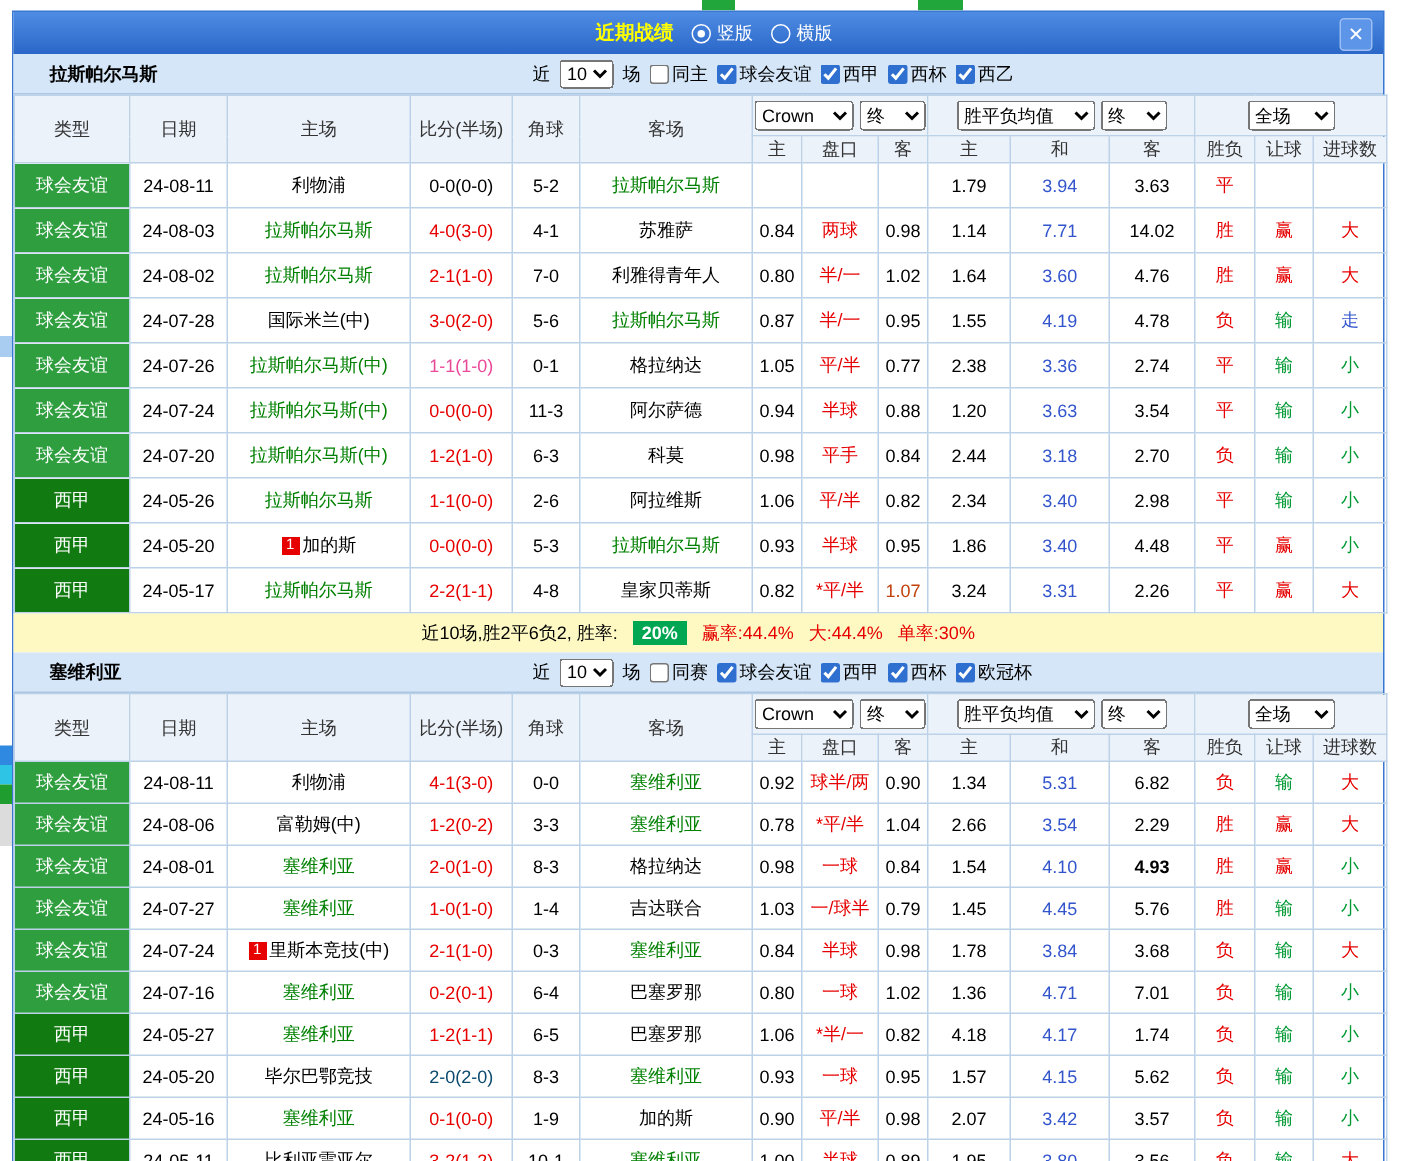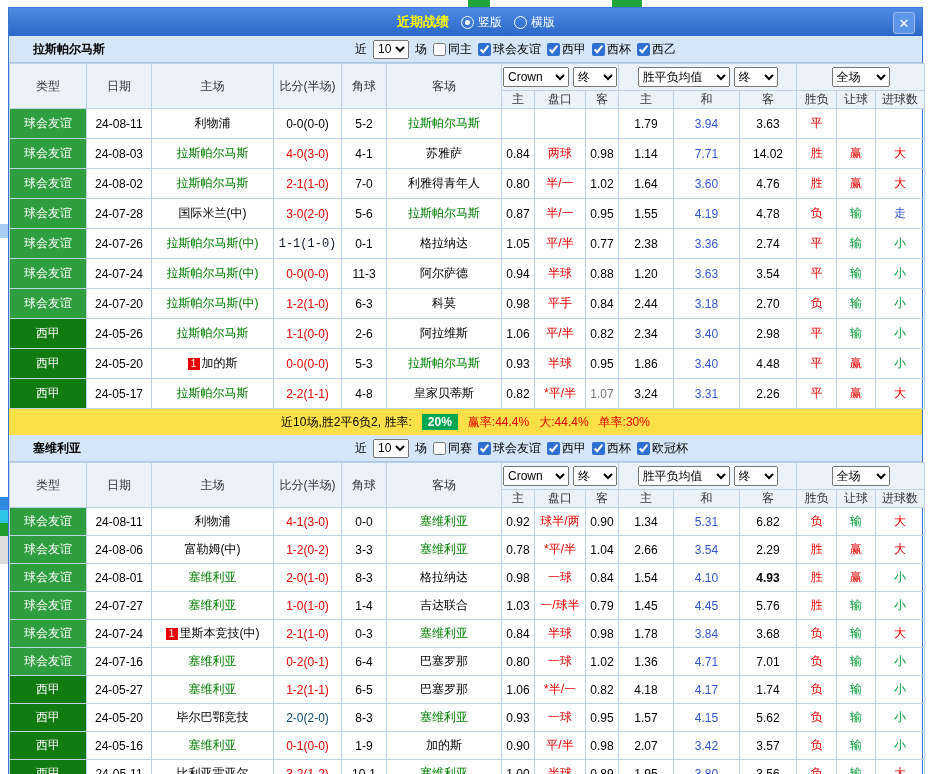--- a/index.html
+++ b/index.html
@@ -36,21 +36,21 @@
   .match tr.h1 th{height:26px}
   .match tr.h2 th{height:16px}
   .sel-wrap{display:flex;justify-content:center;gap:4px;align-items:center}
   .match select{font-size:12px;height:20px}
   .sel-lg{width:66px}.sel-sm{width:44px}.sel-md{width:92px}.sel-scope{width:58px}
   tbody[data-section="0"] td{height:29px}
   tbody[data-section="1"] td{height:27px}
   .badge{display:inline-block;background:#e60000;color:#fff;width:12px;height:12px;
          line-height:12px;font-size:10px;margin-right:2px;vertical-align:middle;text-align:center}
   
-  .summary{height:26px;display:flex;align-items:center;justify-content:center;gap:10px;background:#fde047}
+  .summary{height:26px;display:flex;align-items:center;justify-content:center;gap:10px;background:#fef9c3}
   .chip{color:#fff;padding:1px 6px;font-weight:bold}
   .stat{white-space:nowrap}
 </style>
 </head>
 <body>
 
 <div class="top-frag" style="left:468px;width:22px"></div>
 <div class="top-frag" style="left:612px;width:30px"></div>
 <div class="left-frag" style="top:224px;height:14px;background:#a8cdf0"></div>
 <div class="left-frag" style="top:497px;height:13px;background:#2f89e0"></div>
@@ -226,21 +226,21 @@
           <td style="color: rgb(51, 85, 204);">4.19</td>
           <td style="color: rgb(0, 0, 0);">4.78</td>
           <td style="color: rgb(230, 0, 0);">负</td>
           <td style="color: rgb(0, 153, 51);">输</td>
           <td style="color: rgb(51, 85, 204);">走</td>
         </tr>
         <tr>
           <td style="background: rgb(46, 158, 63); color: rgb(255, 255, 255);">球会友谊</td>
           <td style="color: rgb(0, 0, 0);">24-07-26</td>
           <td style="color: rgb(0, 128, 0);">拉斯帕尔马斯(中)</td>
-          <td style="color: #0f172a; font-family: Liberation Mono, monospace;">1-1(1-0)</td>
+          <td style="color: #ec4899;">1-1(1-0)</td>
           <td style="color: rgb(0, 0, 0);">0-1</td>
           <td style="color: rgb(0, 0, 0);">格拉纳达</td>
           <td style="color: rgb(0, 0, 0);">1.05</td>
           <td style="color: rgb(230, 0, 0);">平/半</td>
           <td style="color: rgb(0, 0, 0);">0.77</td>
           <td style="color: rgb(0, 0, 0);">2.38</td>
           <td style="color: rgb(51, 85, 204);">3.36</td>
           <td style="color: rgb(0, 0, 0);">2.74</td>
           <td style="color: rgb(230, 0, 0);">平</td>
           <td style="color: rgb(0, 153, 51);">输</td>
@@ -316,21 +316,21 @@
         </tr>
         <tr>
           <td style="background: rgb(17, 122, 17); color: rgb(255, 255, 255);">西甲</td>
           <td style="color: rgb(0, 0, 0);">24-05-17</td>
           <td style="color: rgb(0, 128, 0);">拉斯帕尔马斯</td>
           <td style="color: rgb(230, 0, 0);">2-2(1-1)</td>
           <td style="color: rgb(0, 0, 0);">4-8</td>
           <td style="color: rgb(0, 0, 0);">皇家贝蒂斯</td>
           <td style="color: rgb(0, 0, 0);">0.82</td>
           <td style="color: rgb(230, 0, 0);">*平/半</td>
-          <td style="color: #737373; margin-left: 16px;">1.07</td>
+          <td style="color: #c2410c; margin-left: 16px;">1.07</td>
           <td style="color: rgb(0, 0, 0);">3.24</td>
           <td style="color: rgb(51, 85, 204);">3.31</td>
           <td style="color: rgb(0, 0, 0);">2.26</td>
           <td style="color: rgb(230, 0, 0);">平</td>
           <td style="color: rgb(230, 0, 0);">赢</td>
           <td style="color: rgb(230, 0, 0);">大</td>
         </tr>
       </tbody>
   </table>
 

